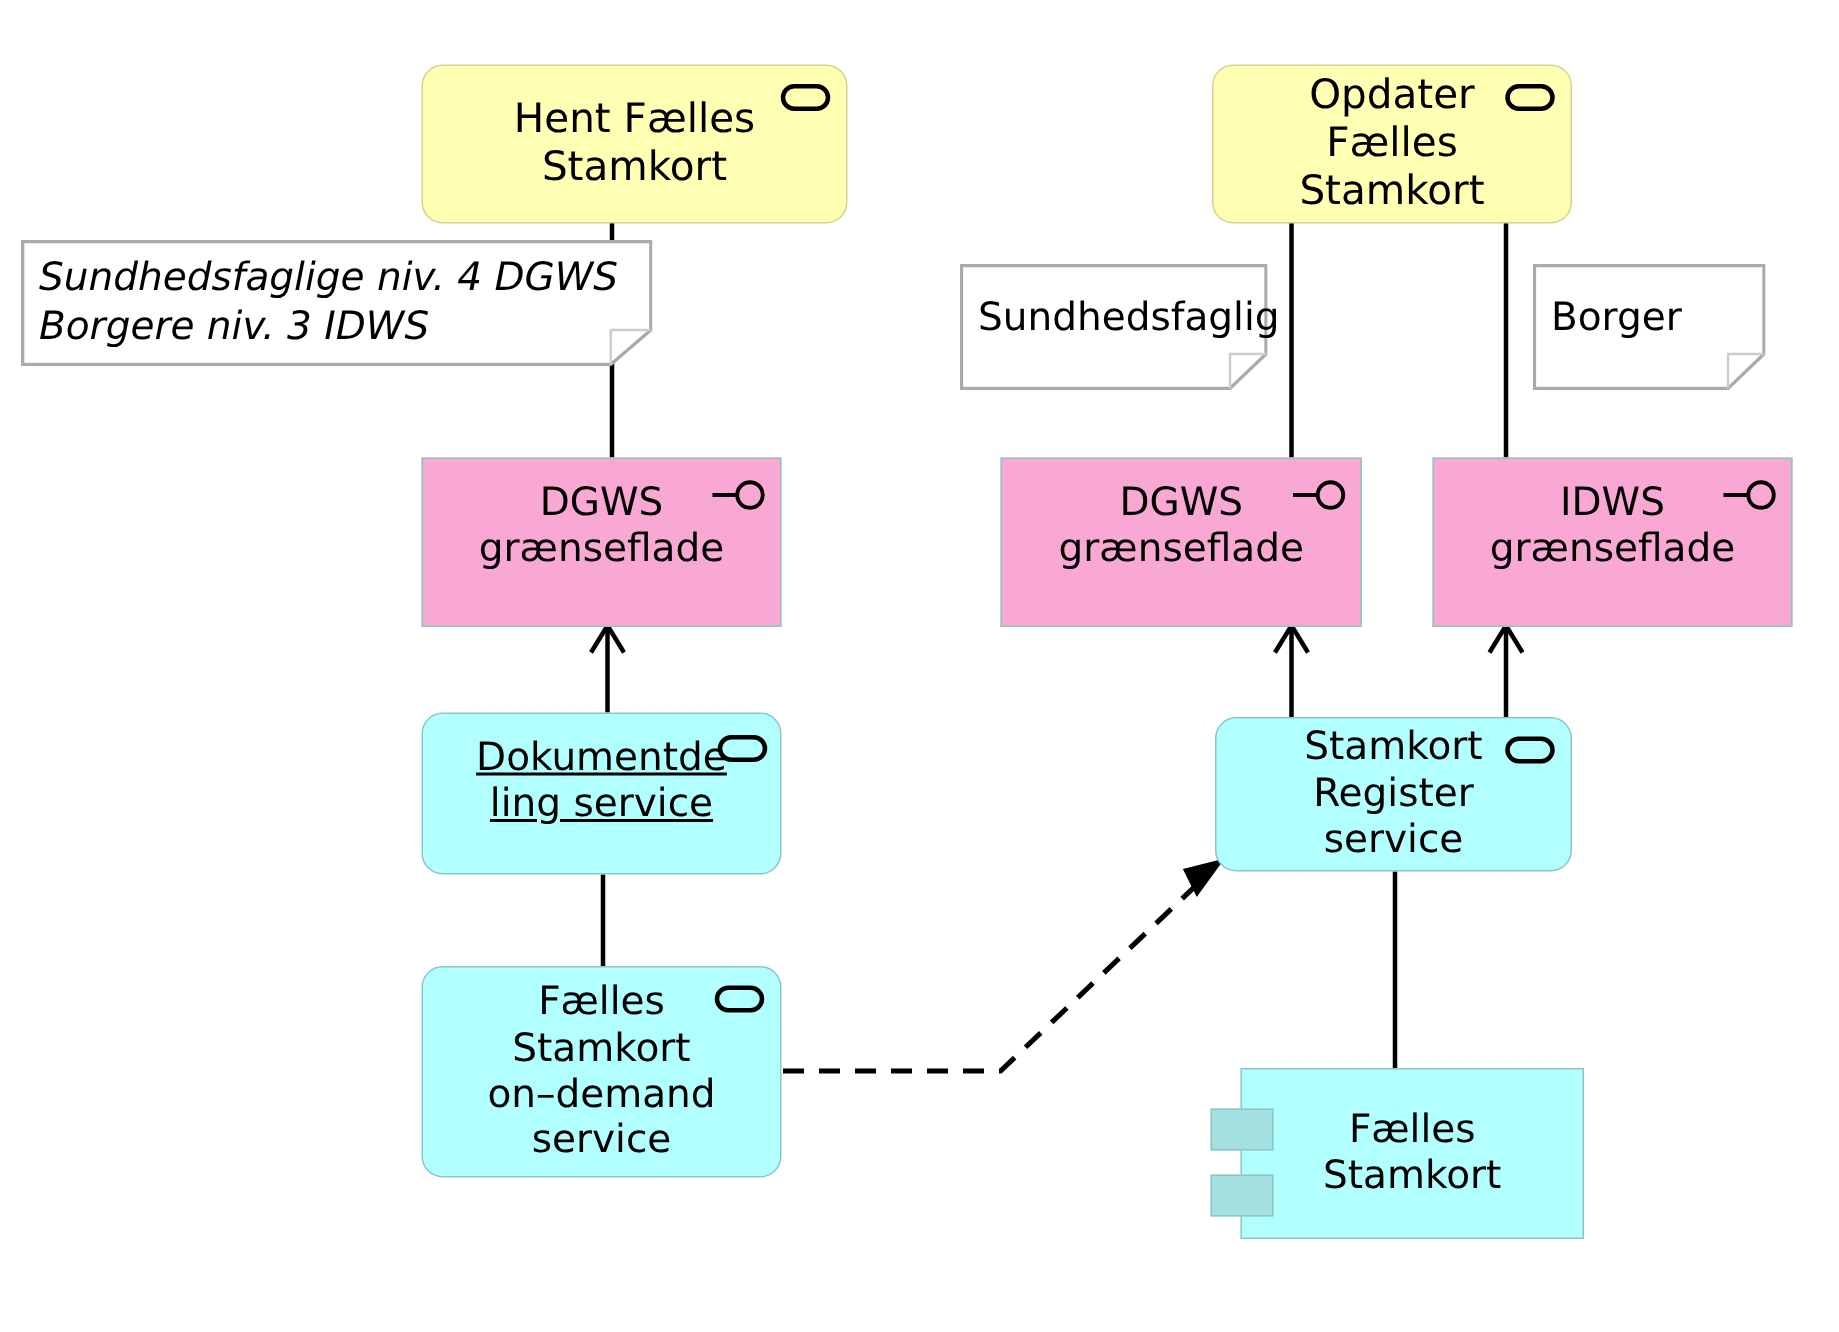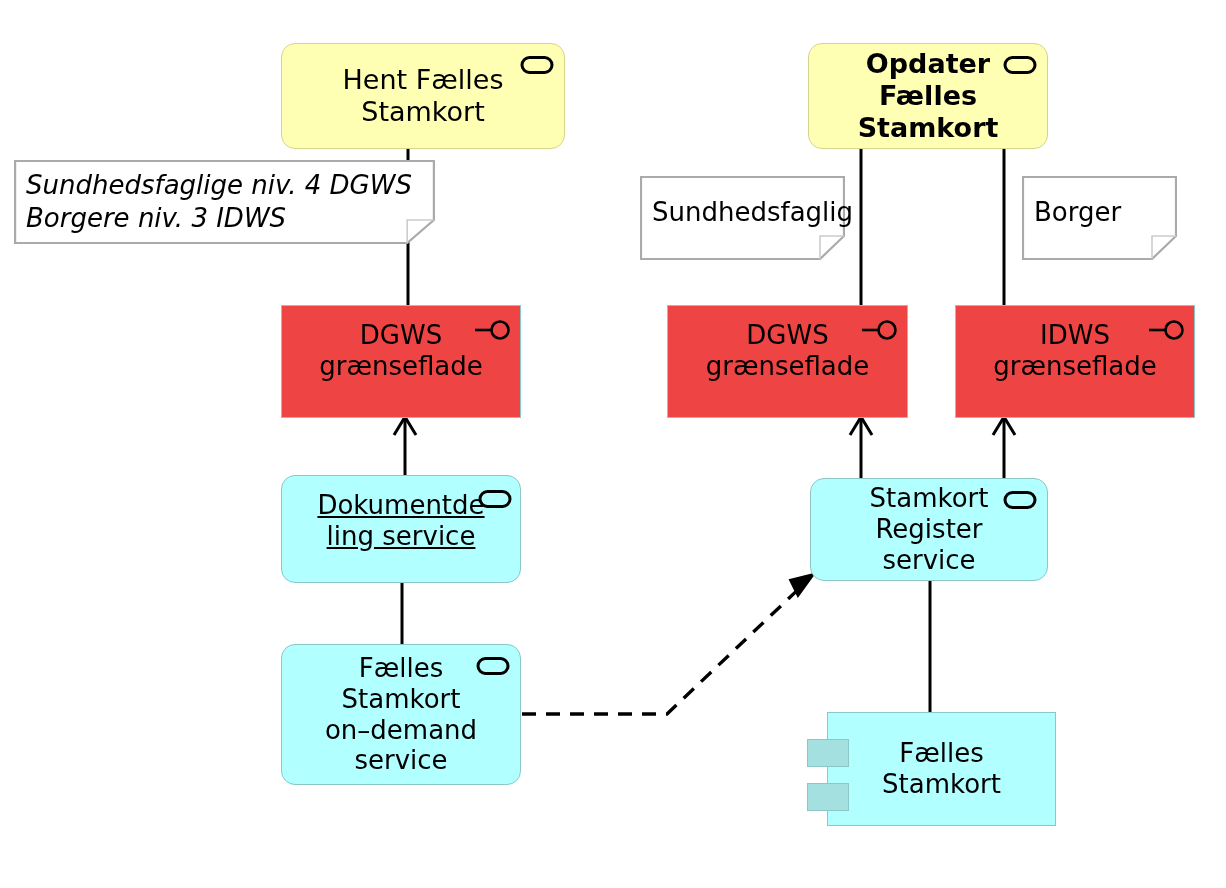--- a/index.html
+++ b/index.html
@@ -47,21 +47,21 @@
     background: #ffffb3;
     border: 1.5px solid #d4d48f;
     border-radius: 14px;
   }
   .service-node {
     background: #b2ffff;
     border: 1.5px solid #8cc6c6;
     border-radius: 14px;
   }
   .iface-node {
-    background: #ef4444;
+    background: #f9a8d4;
     border: 1.5px solid #8cc6c6;
   }
   .component-node {
     background: #b2ffff;
     border: 1.5px solid #8cc6c6;
   }
   .component-tab {
     position: absolute;
     width: 40px;
     height: 26px;
@@ -139,21 +139,21 @@
   </svg>
 
   <div class="node usecase-node fs-28" style="left:281px; top:43px; width:284px; height:106px;">
     <span class="node-label">Hent Fælles
 Stamkort</span>
     <svg class="icon-capsule" style="right:10px; top:11px;" viewBox="0 0 34 20">
       <rect x="2" y="2.5" width="30" height="15" rx="7.5" ry="7.5" fill="none" stroke="#000000" stroke-width="3"></rect>
     </svg>
   </div>
 
-  <div class="node usecase-node fs-28" style="left:808px; top:43px; width:240px; height:106px;font-weight:bold;">
+  <div class="node usecase-node fs-28" style="left:808px; top:43px; width:240px; height:106px;">
     <span class="node-label">Opdater
 Fælles
 Stamkort</span>
     <svg class="icon-capsule" style="right:10px; top:11px;" viewBox="0 0 34 20">
       <rect x="2" y="2.5" width="30" height="15" rx="7.5" ry="7.5" fill="none" stroke="#000000" stroke-width="3"></rect>
     </svg>
   </div>
 
   <div class="note-node" style="left:14px; top:160px; width:421px; height:84px;font-style:italic;">
     <svg class="note-svg" viewBox="0 0 378 84" preserveAspectRatio="none">

